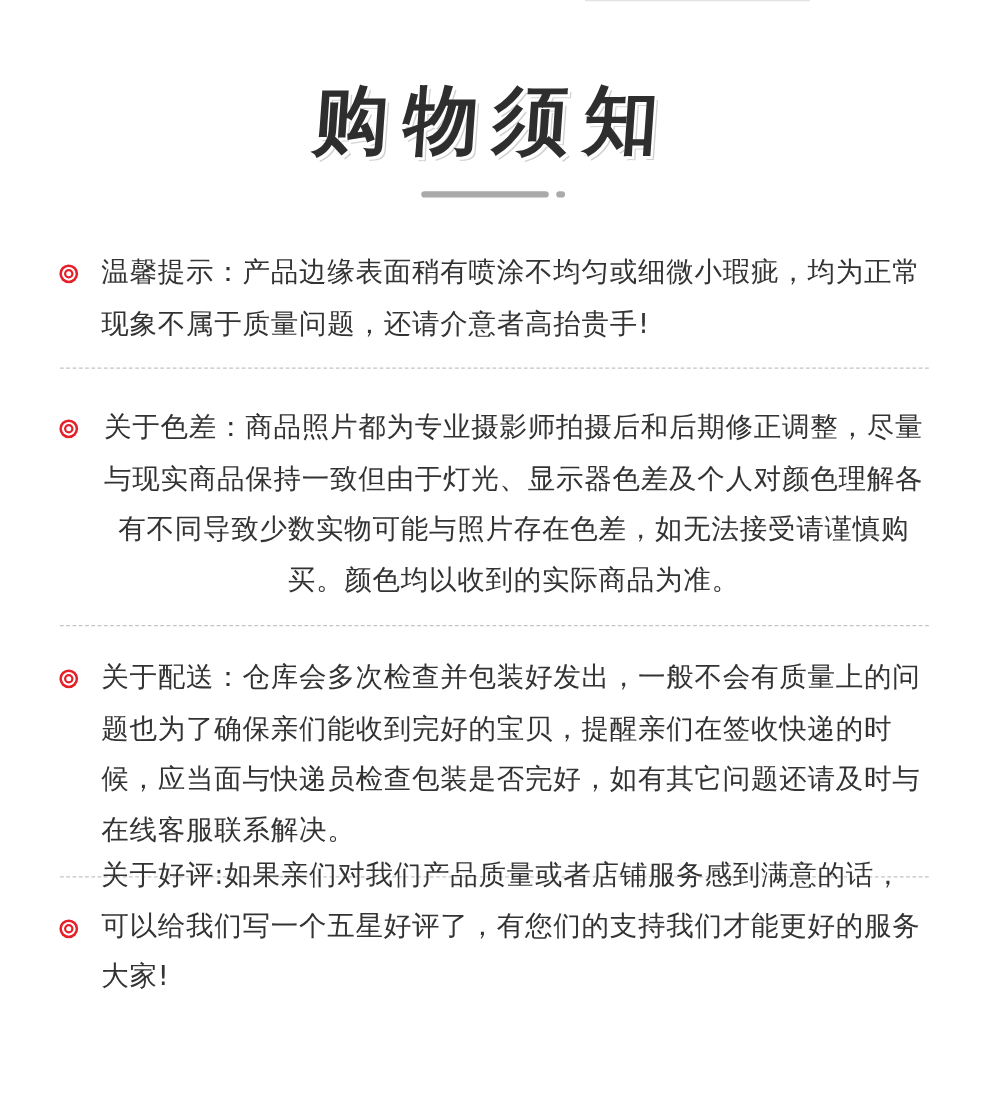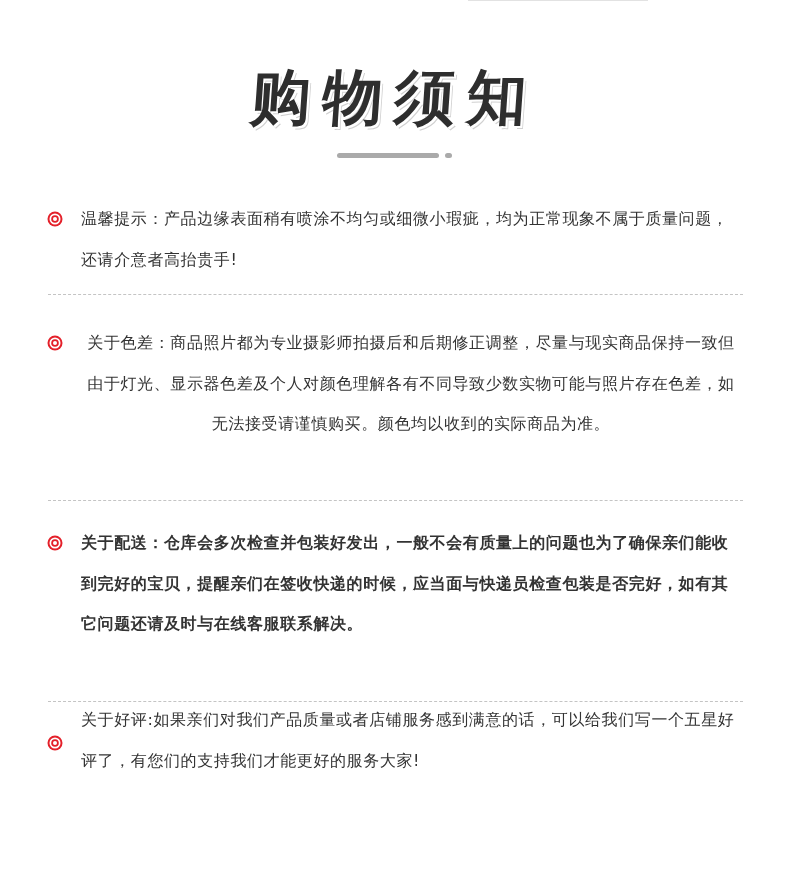--- a/index.html
+++ b/index.html
@@ -8,21 +8,21 @@
   .topline { position:absolute; top:0; left:468px; width:180px; height:1px; background:#e2e2e2; }
   .title-wrap { position:absolute; top:52px; left:0; width:790px; text-align:center; }
   .title { display:inline-block; font-family:"DejaVu Sans","Liberation Sans",sans-serif;
            font-weight:bold; font-size:60px; letter-spacing:12px; color:#2e2e2e;
            line-height:90px; transform:skewX(-4deg);
            text-shadow: 2px 2px 0 #ffffff, 3px 3px 0 #d0d0d0; }
   .bar { position:absolute; top:153px; left:337px; width:102px; height:5px; border-radius:3px; background:#aaaaaa; }
   .dot { position:absolute; top:153px; left:445px; width:7px; height:5px; border-radius:3px; background:#aaaaaa; }
   .section { position:absolute; left:0; width:790px; }
   .bullet { position:absolute; left:47px; width:16px; height:16px; }
-  .text { position:absolute; left:81px; width:660px; font-size:16px; line-height:40.5px;
+  .text { position:absolute; left:81px; width:660px; font-size:22px; line-height:40.5px;
           color:#333333; letter-spacing:0.6px; word-break:break-all; }
   .divider { position:absolute; left:48px; width:695px; height:0; border-top:1px dashed #c4c4c4; }
 </style>
 </head>
 <body>
 
 <div class="topline"></div>
 
 <div class="title-wrap">
   <span class="title">购物须知</span>
@@ -52,25 +52,25 @@
 </div>
 <div class="divider" style="top:500px;"></div>
 
 <div class="section" style="top:0;">
   <svg class="bullet" style="top:535px;" viewBox="0 0 16 16">
     <circle cx="8" cy="8" r="7.5" fill="#e4202a"></circle>
     <circle cx="8" cy="8" r="5.5" fill="#ffffff"></circle>
     <circle cx="8" cy="8" r="3.8" fill="#e4202a"></circle>
     <circle cx="8" cy="8" r="2" fill="#ffffff"></circle>
   </svg>
-  <div class="text" style="top:523px;font-weight:bold;">关于配送：仓库会多次检查并包装好发出，一般不会有质量上的问题也为了确保亲们能收到完好的宝贝，提醒亲们在签收快递的时候，应当面与快递员检查包装是否完好，如有其它问题还请及时与在线客服联系解决。</div>
+  <div class="text" style="top:523px;">关于配送：仓库会多次检查并包装好发出，一般不会有质量上的问题也为了确保亲们能收到完好的宝贝，提醒亲们在签收快递的时候，应当面与快递员检查包装是否完好，如有其它问题还请及时与在线客服联系解决。</div>
 </div>
 <div class="divider" style="top:701px;"></div>
 
 <div class="section" style="top:0;">
   <svg class="bullet" style="top:735px;" viewBox="0 0 16 16">
     <circle cx="8" cy="8" r="7.5" fill="#e4202a"></circle>
     <circle cx="8" cy="8" r="5.5" fill="#ffffff"></circle>
     <circle cx="8" cy="8" r="3.8" fill="#e4202a"></circle>
     <circle cx="8" cy="8" r="2" fill="#ffffff"></circle>
   </svg>
-  <div class="text" style="top:700px;">关于好评:如果亲们对我们产品质量或者店铺服务感到满意的话，可以给我们写一个五星好评了，有您们的支持我们才能更好的服务大家!</div>
+  <div class="text" style="top:681px;">关于好评:如果亲们对我们产品质量或者店铺服务感到满意的话，可以给我们写一个五星好评了，有您们的支持我们才能更好的服务大家!</div>
 </div>
 
 </body></html>

